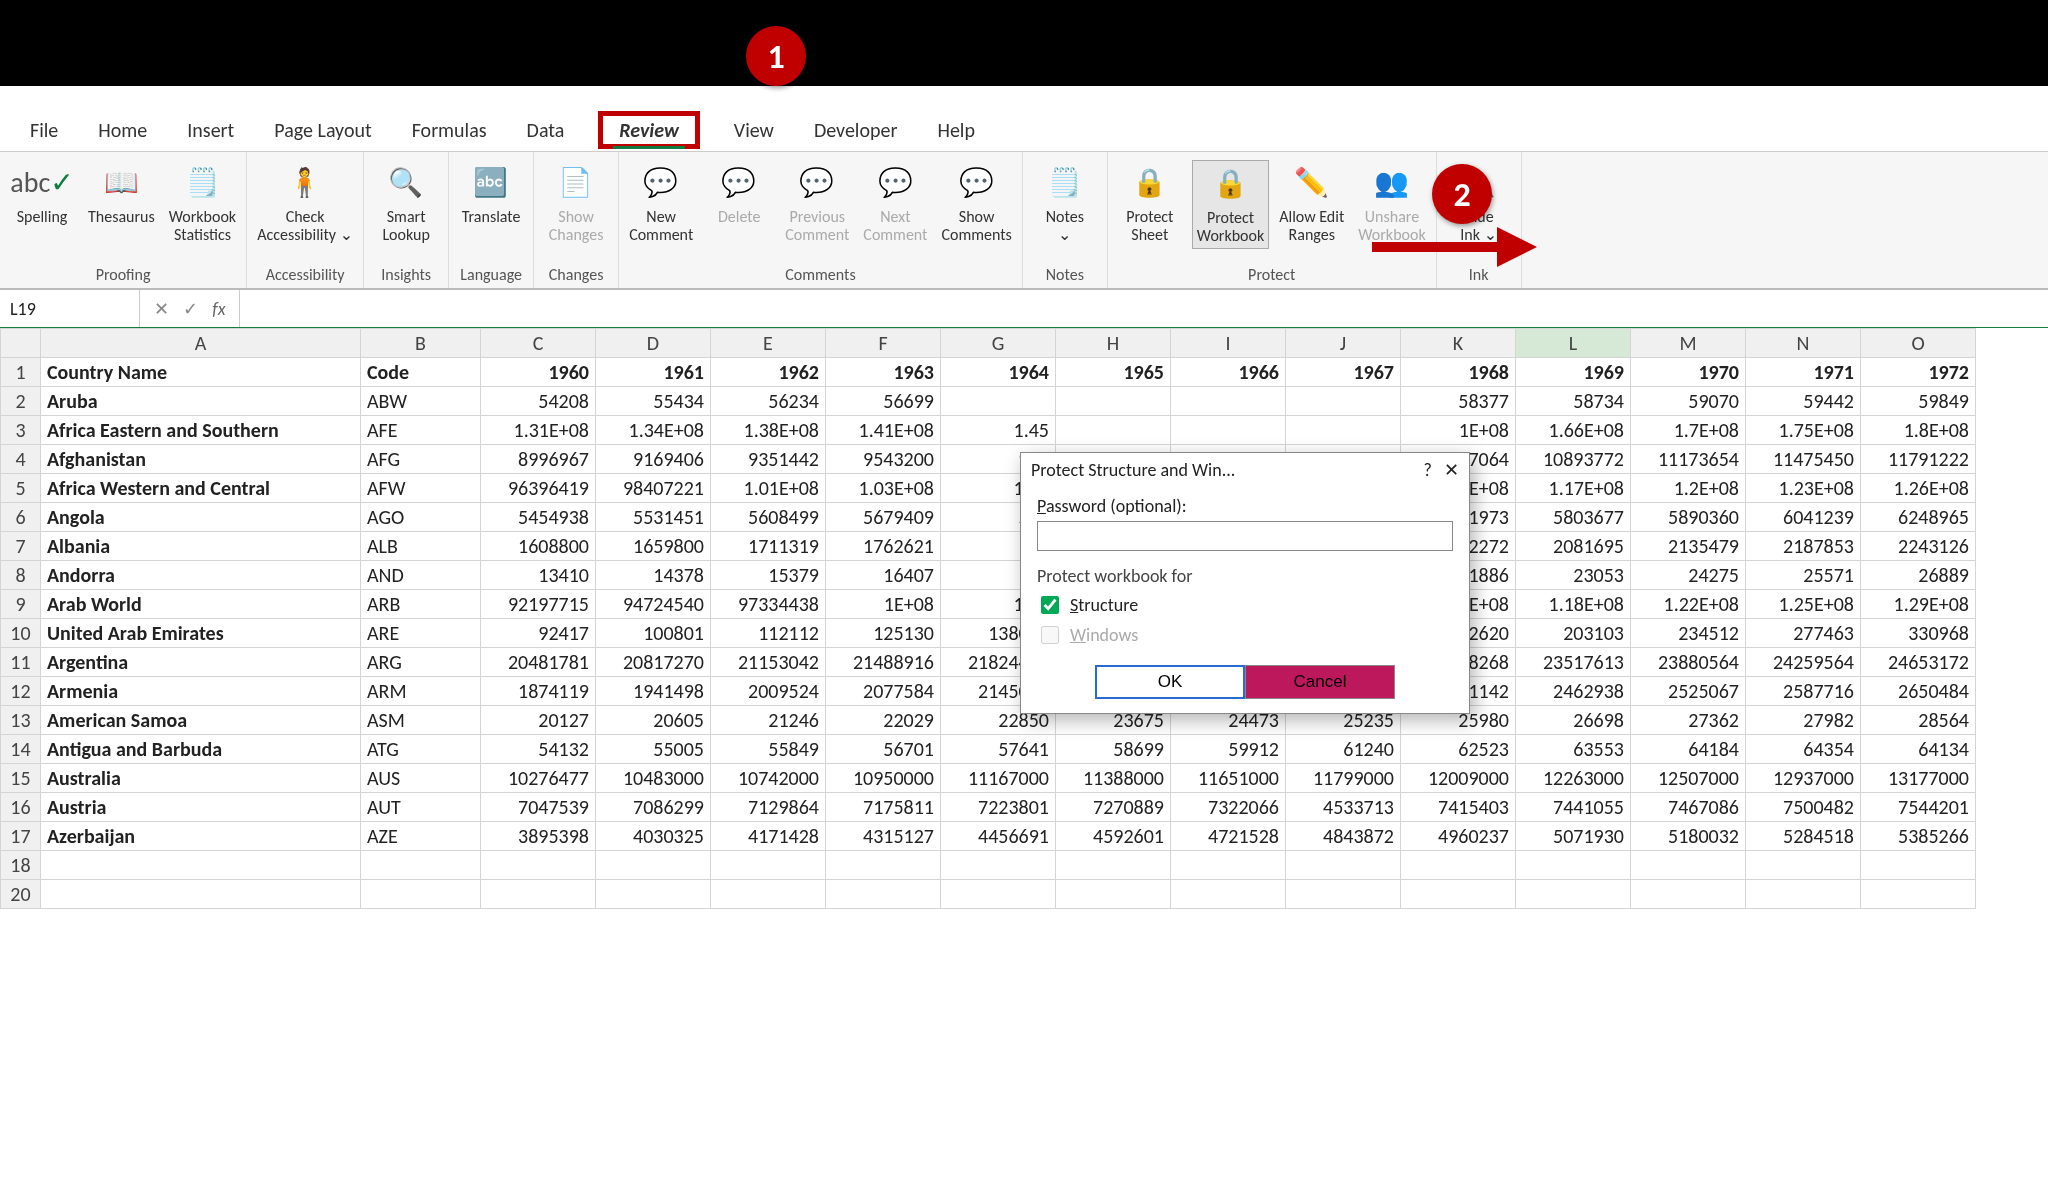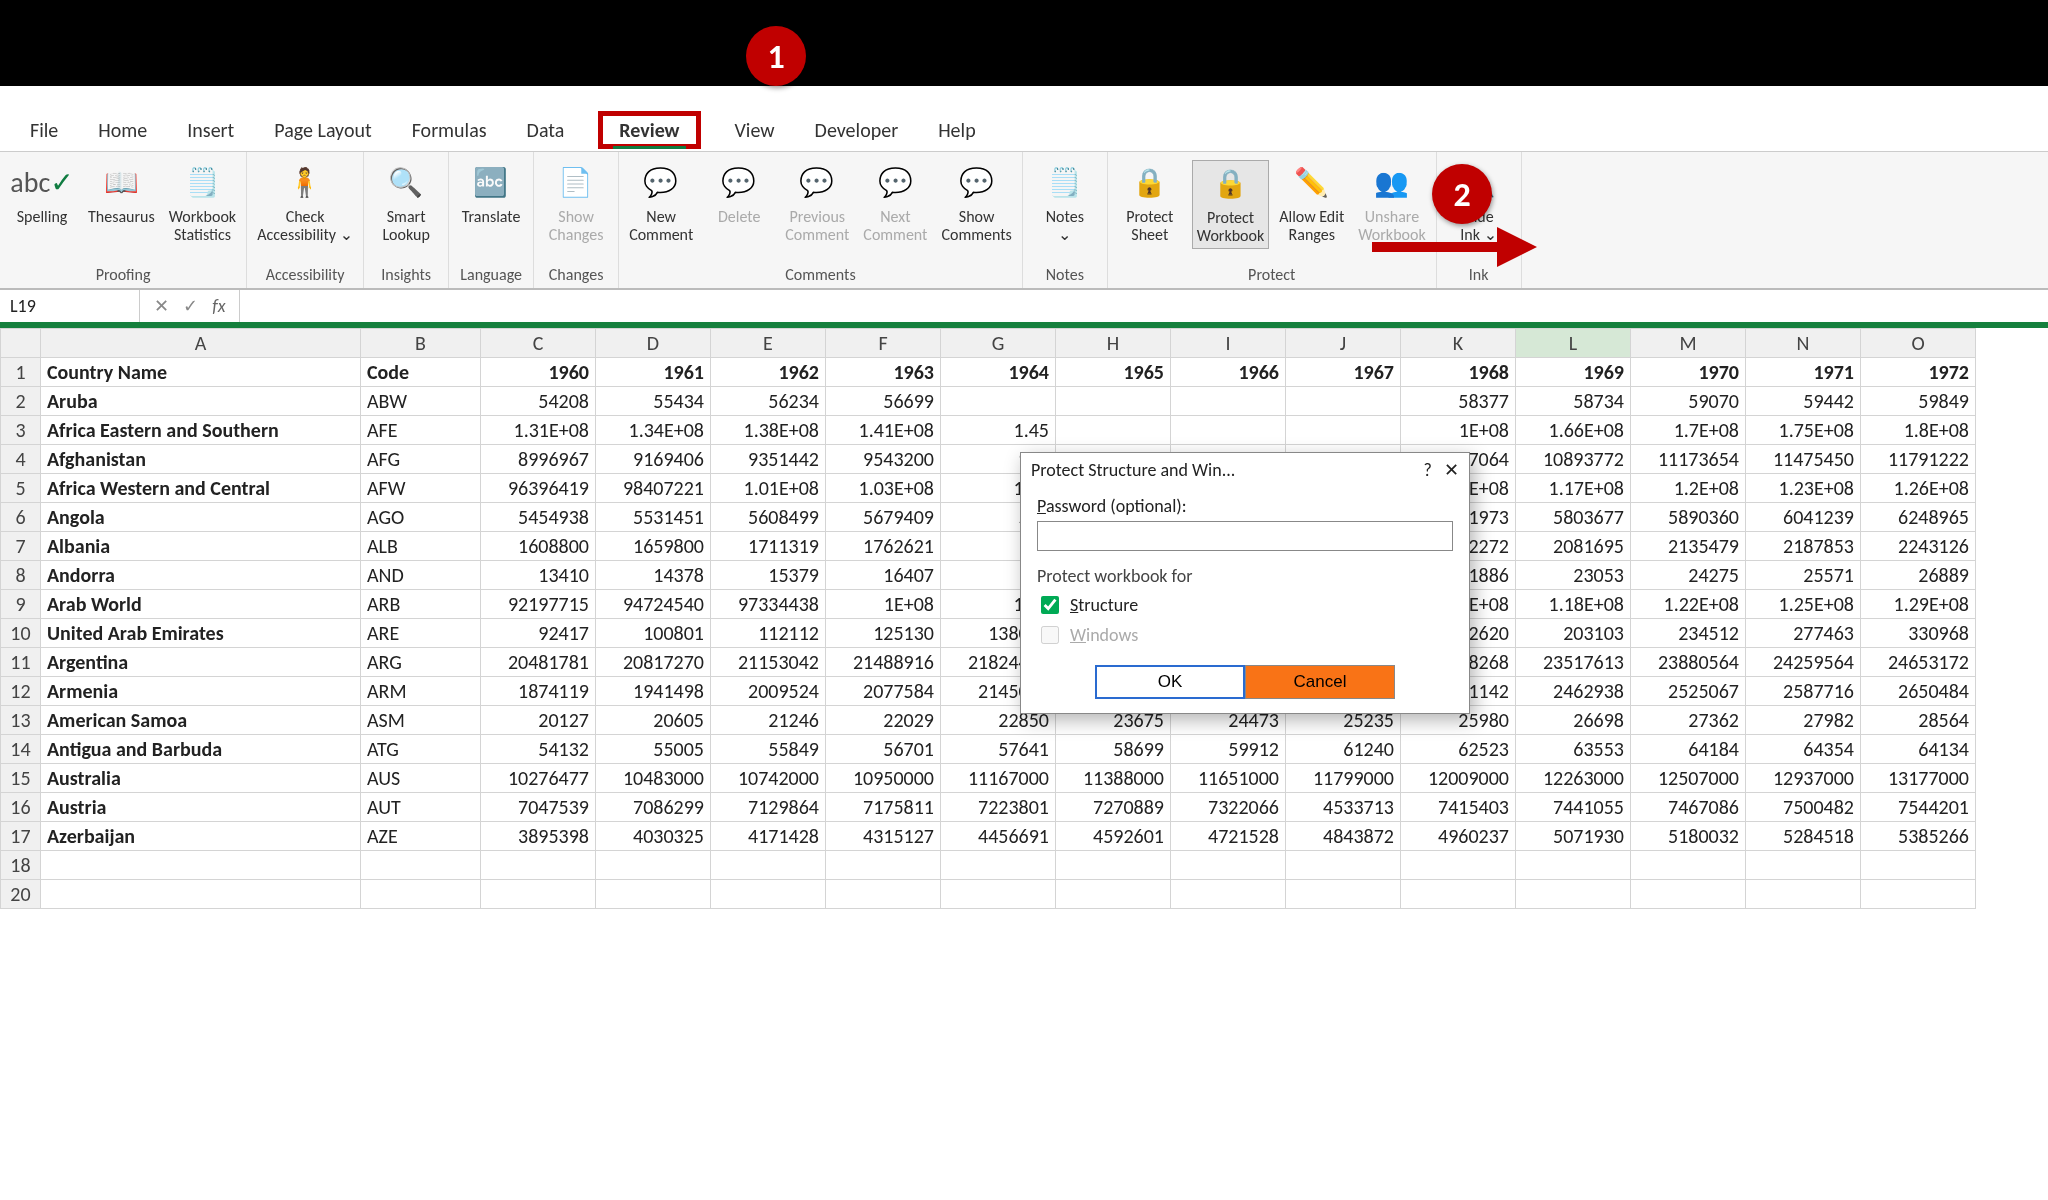--- a/index.html
+++ b/index.html
@@ -21,21 +21,21 @@
     gap: 28px;
     padding: 2px 24px;
     height: 44px;
     border-bottom: 1px solid #ccc;
     font-size: 20px;
     color: #333;
     background: #fff;
     margin-top: 22px;
   }
   .tab { padding: 4px 6px; cursor: default; }
-  .tab.active { border-bottom: 3px solid #107c41; font-weight: 600; }
+  .tab.active { border-bottom: 3px solid #107c41; font-weight: 600; font-style: italic; }
   .review-box {
     border: 5px solid #c00000;
     padding: 2px 10px;
   }
   .ribbon {
     display: flex;
     height: 138px;
     border-bottom: 2px solid #bbb;
     background: #f6f6f6;
   }
@@ -78,21 +78,21 @@
     align-items: center;
     justify-content: center;
     width: 42px; height: 42px;
     font-size: 28px;
     color: #555;
   }
   .formulabar {
     display: flex;
     align-items: center;
     height: 38px;
-    border-bottom: 6px solid #15803d;
+    border-bottom: 1px solid #15803d;
     font-size: 18px;
   }
   .namebox {
     width: 140px;
     padding-left: 10px;
     border-right: 1px solid #ccc;
     height: 100%;
     display: flex;
     align-items: center;
   }
@@ -181,21 +181,21 @@
     background: #fff;
   }
   .dlg-sub { color: #444; margin-top: 14px; }
   .chk { display: flex; align-items: center; gap: 8px; margin-top: 6px; }
   .chk input { width: 18px; height: 18px; accent-color: #0a5; }
   .chk.disabled { color: #aaa; }
   .dlg-buttons { display: flex; justify-content: center; margin-top: 18px; }
   .dlg-buttons button {
     width: 150px; height: 34px;
     border: 1px solid #888;
-    background: #f97316;
+    background: #be185d;
     font-size: 17px;
   }
   .dlg-buttons button.ok { border: 2px solid #2a6bd0; background: #fff; }
 </style>
 </head>
 <body>
 
 <div class="topblack"></div>
 
 <div class="badge" style="left:746px; top:26px;">1</div>

